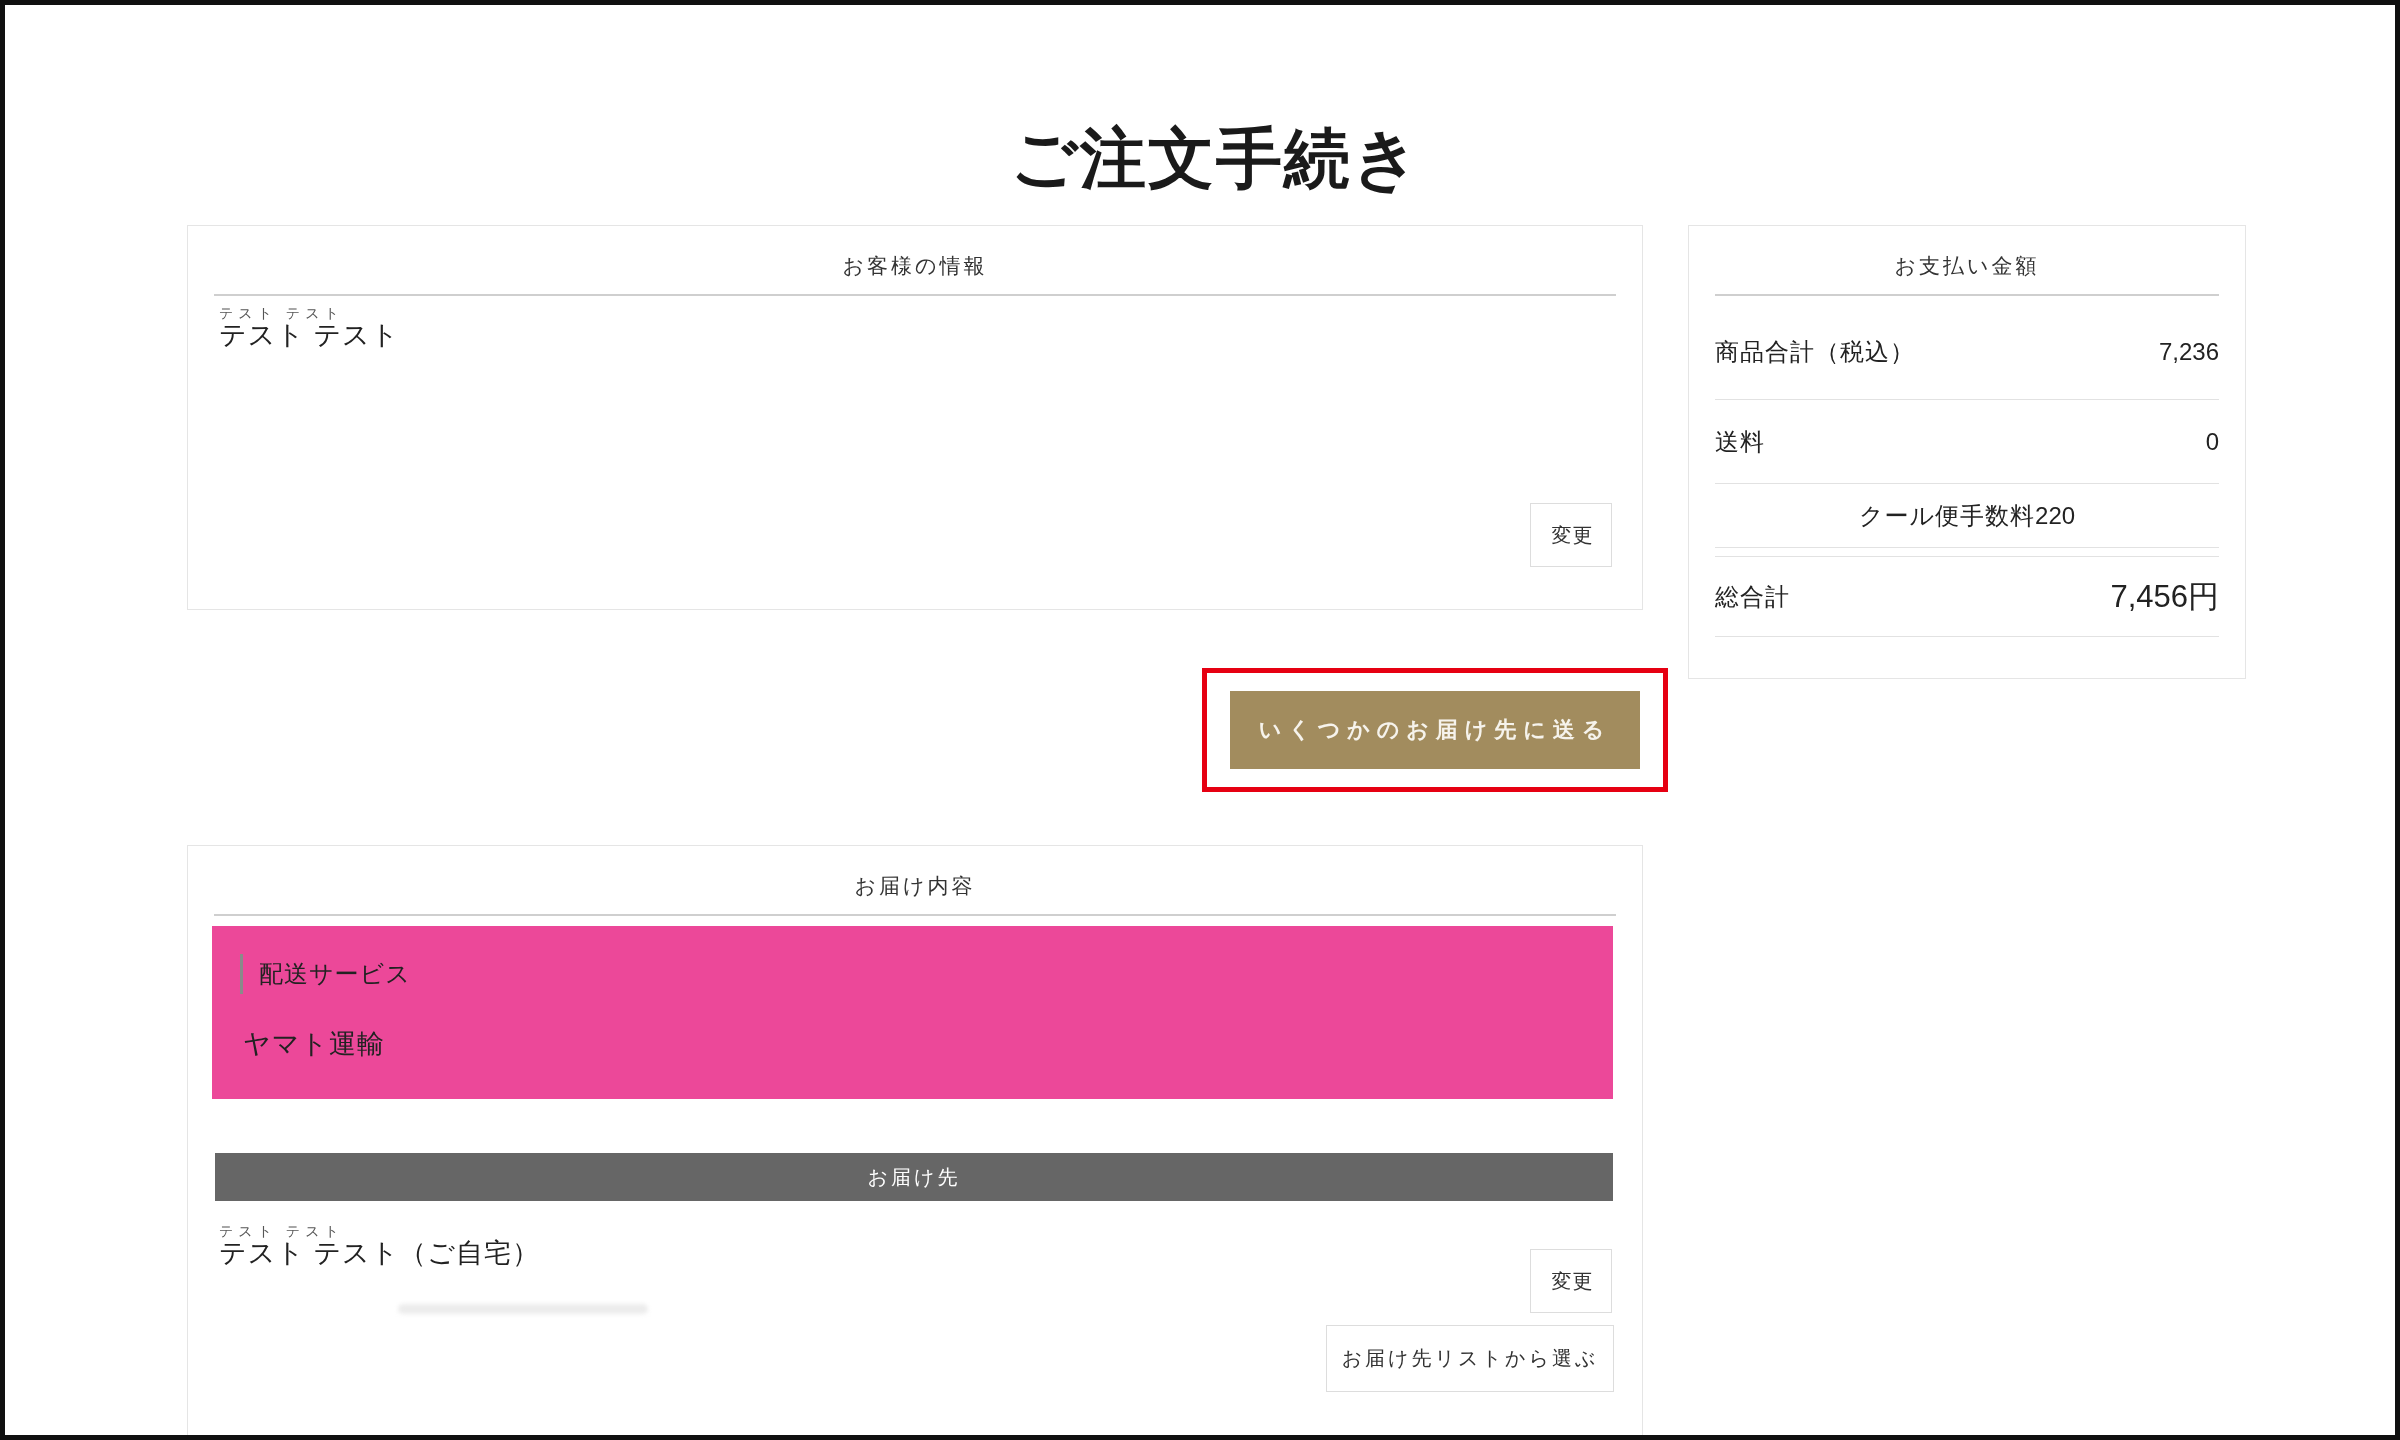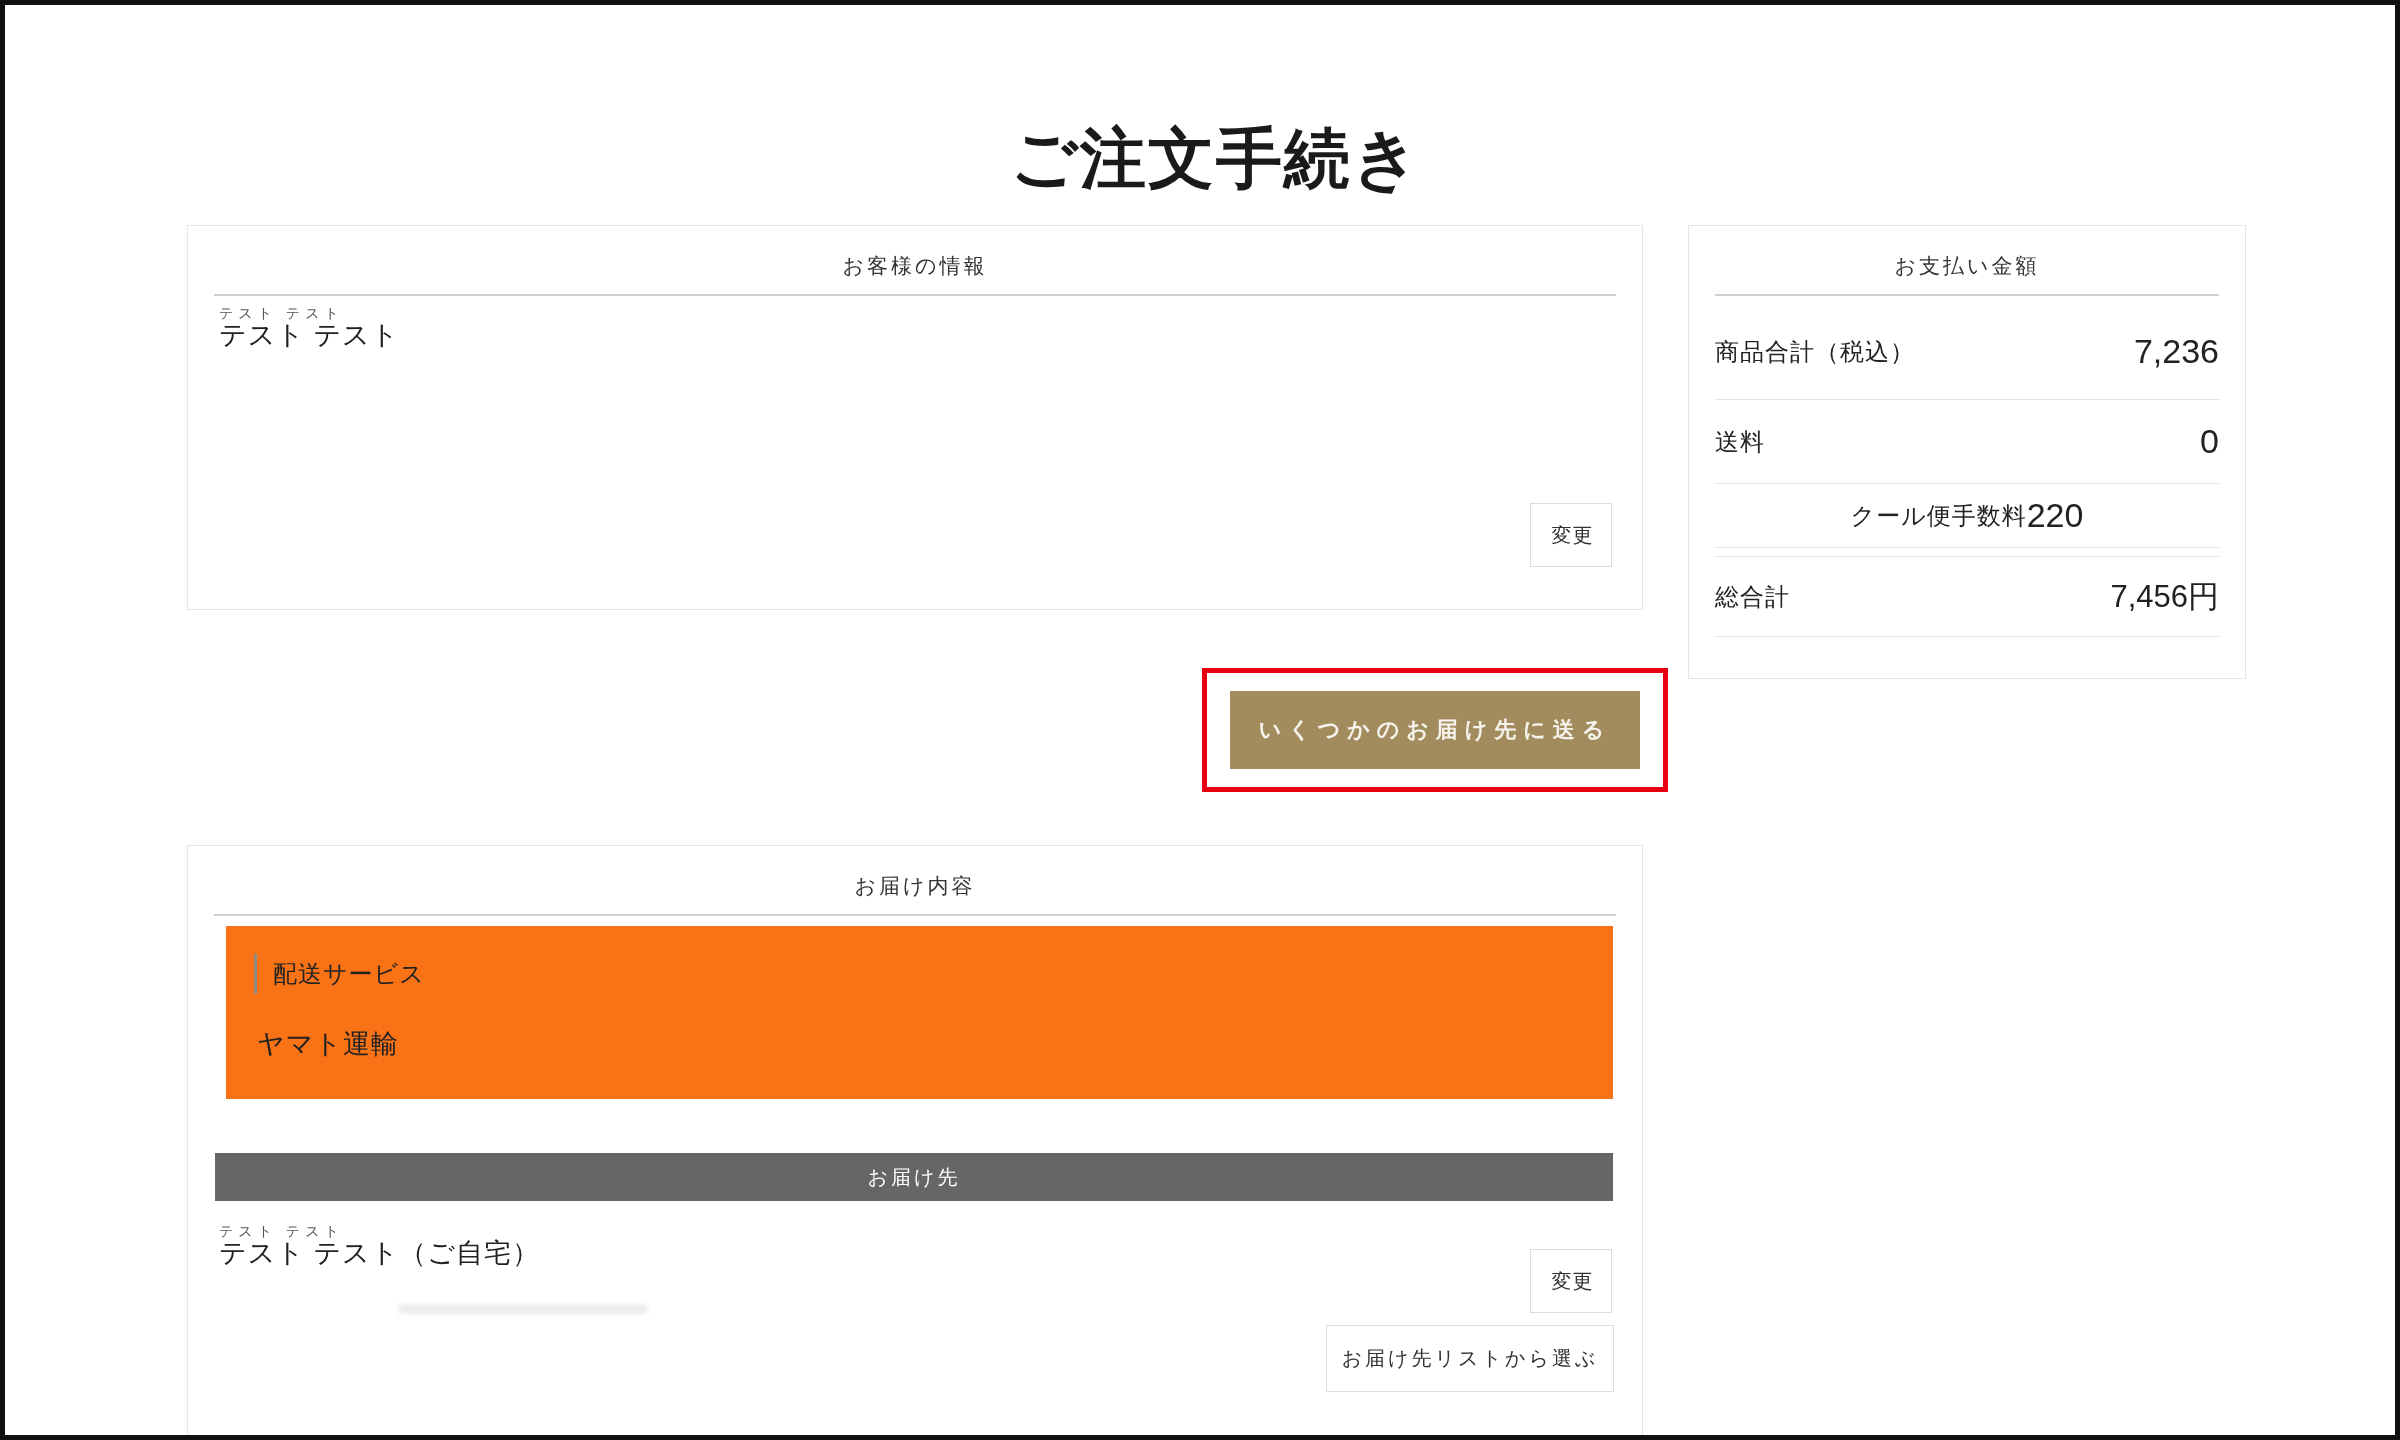--- a/index.html
+++ b/index.html
@@ -60,40 +60,40 @@
     font-weight:bold;
   }
   
   .payment-panel{left:1688px;top:225px;width:558px;height:454px;}
   .pay-rows{position:absolute;left:26px;right:26px;top:70px;}
   .pay-row{
     display:flex;justify-content:space-between;align-items:center;
     border-bottom:1px solid #e2e2e2;box-sizing:border-box;
   }
   .pay-row .lbl{font-size:24px;color:#222222;letter-spacing:1px;}
-  .pay-row .val{font-size:34px;color:#222222;}
+  .pay-row .val{font-size:24px;color:#222222;}
   .row-1{height:104px;padding-top:8px;}
   .row-2{height:84px;}
   .row-3{height:64px;justify-content:center;}
   .row-gap{height:8px;border-bottom:1px solid #e2e2e2;}
   .row-total{height:80px;}
   .row-total .lbl{font-size:24px;}
   .row-total .val{font-size:31px;}
   .confirm-order-button{
     position:absolute;left:26px;right:26px;top:422px;height:130px;
     background:var(--button_black,#151515);border:none;
     display:flex;align-items:center;justify-content:center;
     font-size:27px;color:#ffffff;letter-spacing:7px;cursor:pointer;
     font-family:inherit;
   }
   
   .delivery-panel{left:187px;top:845px;width:1456px;height:600px;border-bottom:none;}
   .service-box{
-    position:absolute;left:38px;right:29px;top:80px;height:173px;
-    background:#f97316;
+    position:absolute;left:24px;right:29px;top:80px;height:173px;
+    background:#ec4899;
   }
   .service-label-row{
     position:absolute;left:28px;top:28px;display:flex;align-items:center;
   }
   .service-accent-bar{
     width:3px;height:40px;background:#8a8a8a;margin-right:16px;
   }
   .service-label{font-size:24px;color:#222222;letter-spacing:1px;}
   .service-value{
     position:absolute;left:31px;top:100px;font-size:27px;color:#222222;

